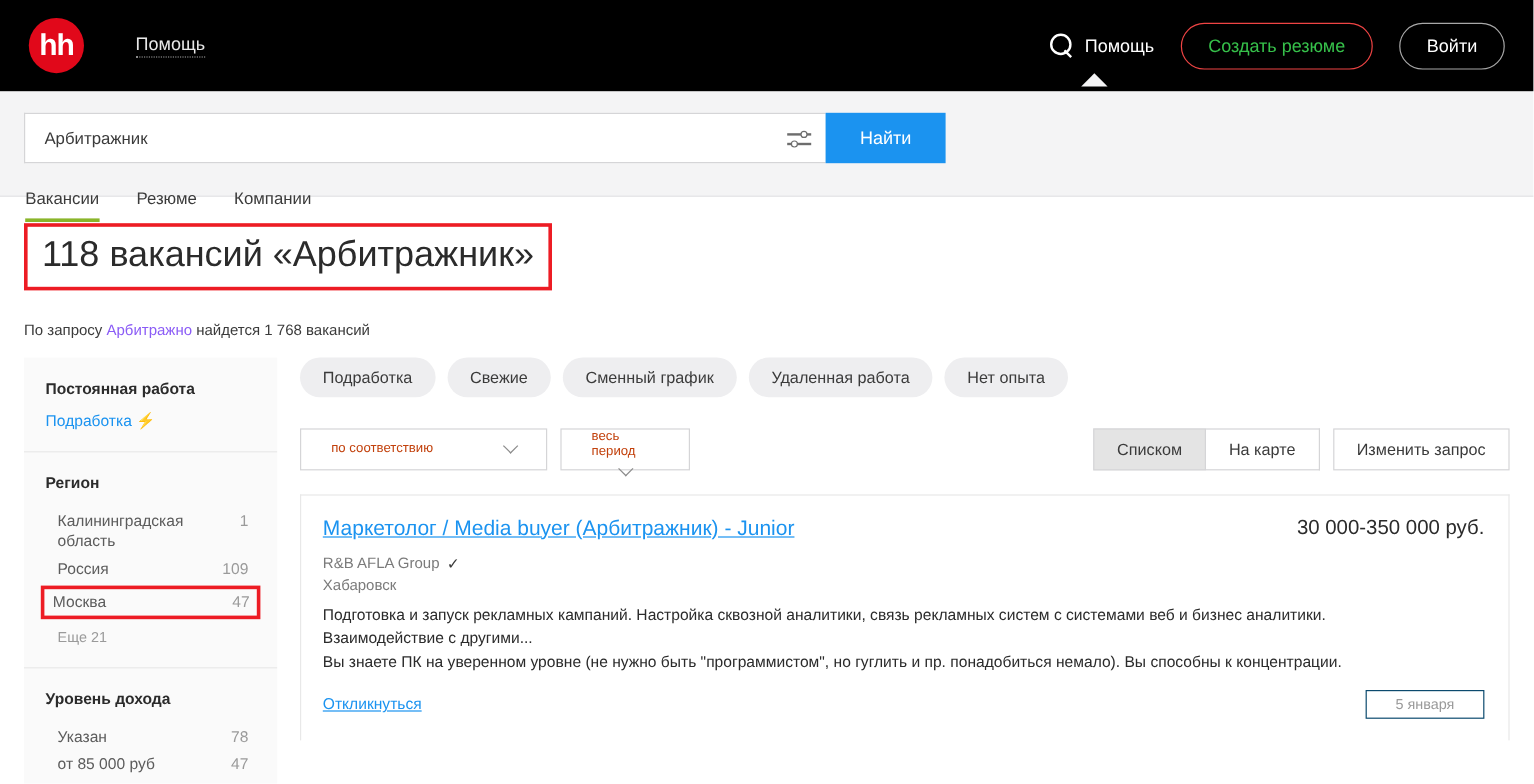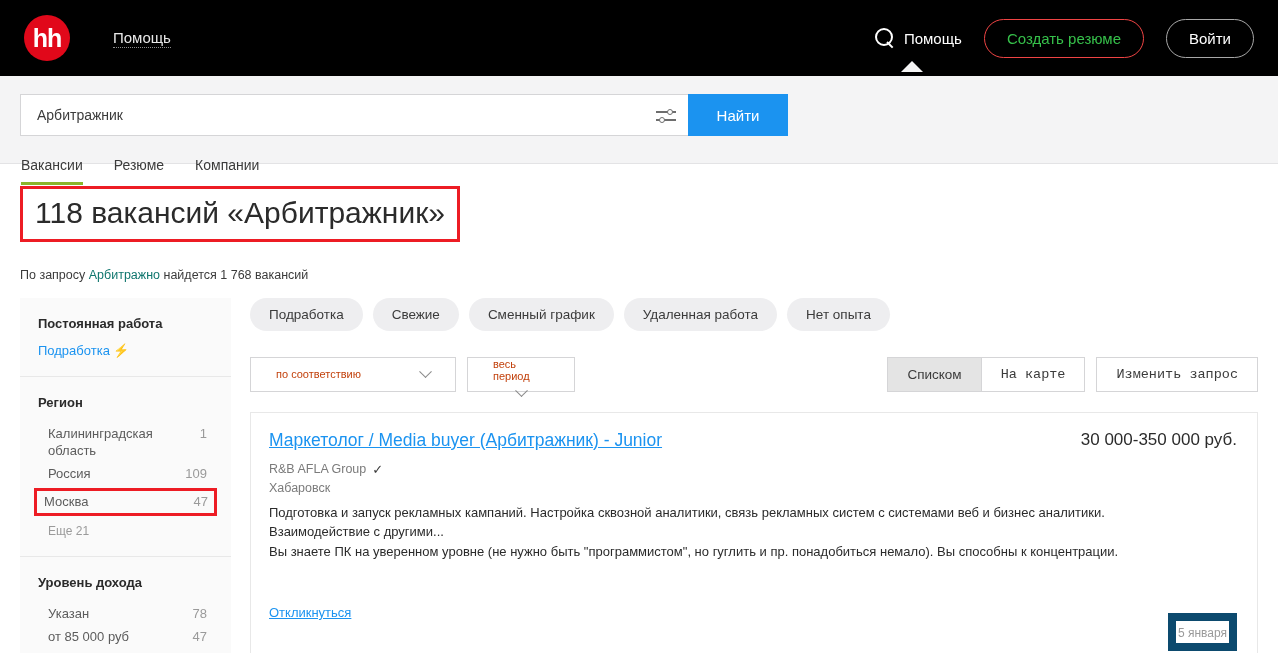--- a/index.html
+++ b/index.html
@@ -193,21 +193,21 @@
     font-size: 30px;
     color: #2b2b2b;
     line-height: 1.05;
     font-weight: normal;
   }
   .subquery {
     margin-top: 26px;
     font-size: 12.5px;
     color: #3b3b3b;
   }
-  .subquery a { color: #0f766e; text-decoration: none; }
+  .subquery a { color: #8b5cf6; text-decoration: none; }
 
   
   .content {
     display: flex;
     padding: 0 20px;
     margin-top: 16px;
     gap: 19px;
   }
 
   
@@ -299,21 +299,21 @@
     height: 35px;
     padding: 0 19px;
     font-size: 13.5px;
     color: #3b3b3b;
     display: flex;
     align-items: center;
     cursor: pointer;
     white-space: nowrap;
   }
   .vbtn.active { background: #e4e4e4; }
-  .vbtn + .vbtn { border-left: none; font-family: Liberation Mono, monospace; }
+  .vbtn + .vbtn { border-left: none; }
   .vbtn.sep { margin-left: 11px; border-left: 1px solid #d5d5d7; }
 
   
   .vacancy {
     border: 1px solid #e8e8e8;
     border-bottom: none;
     margin-top: 20px;
     padding: 17px 20px 18px 18px;
     position: relative;
   }
@@ -357,23 +357,22 @@
     display: flex;
     align-items: center;
   }
   .apply-link {
     font-size: 13px;
     color: #1b93f0;
     cursor: pointer;
   }
   .vac-date-box {
     margin-left: auto;
-    border: 8px solid #0c4a6e;
-    padding: 2px 2px;
-    margin-top: 38px;
+    border: 1px solid #0c4a6e;
+    padding: 2px 24px;
   }
   .vac-date {
     font-size: 12px;
     color: #9a9a9a;
     white-space: nowrap;
   }
 </style>
 </head>
 <body>
 

